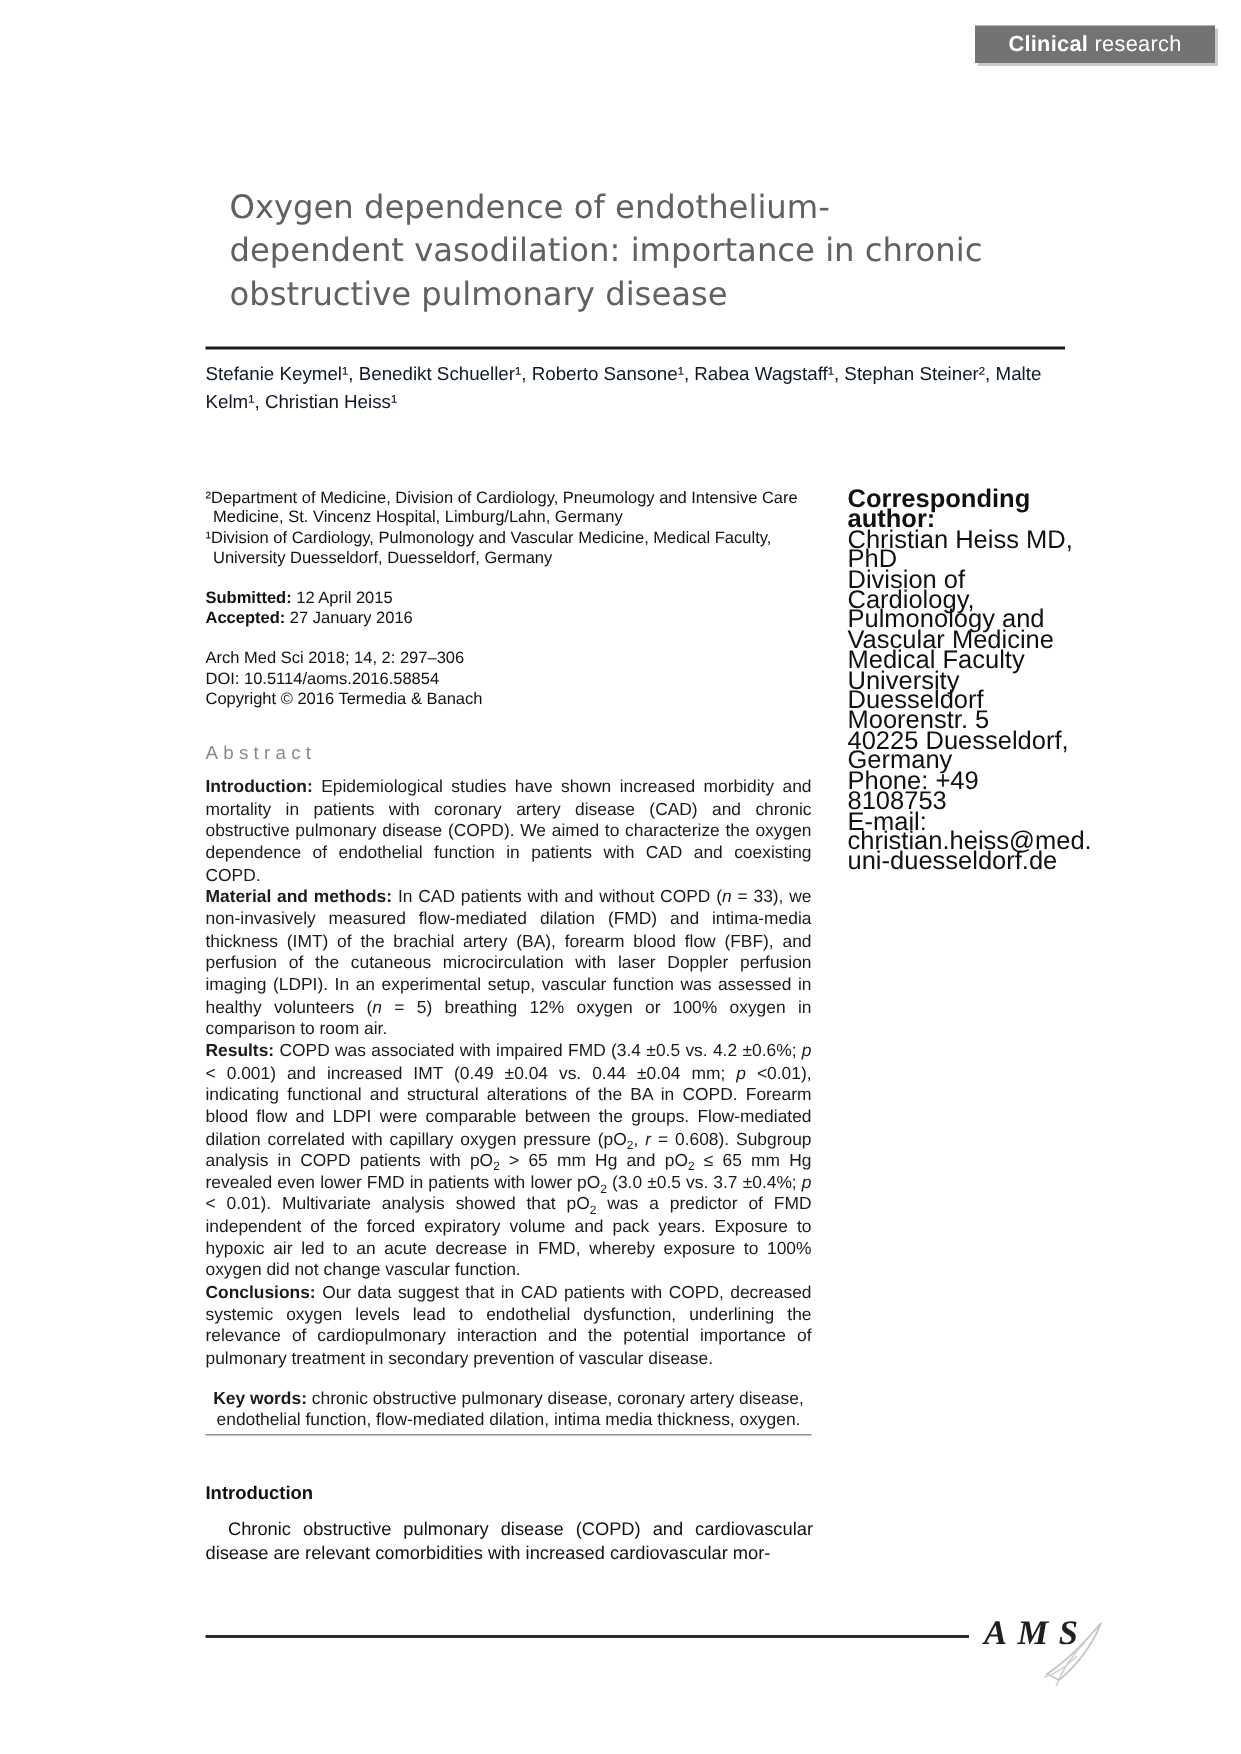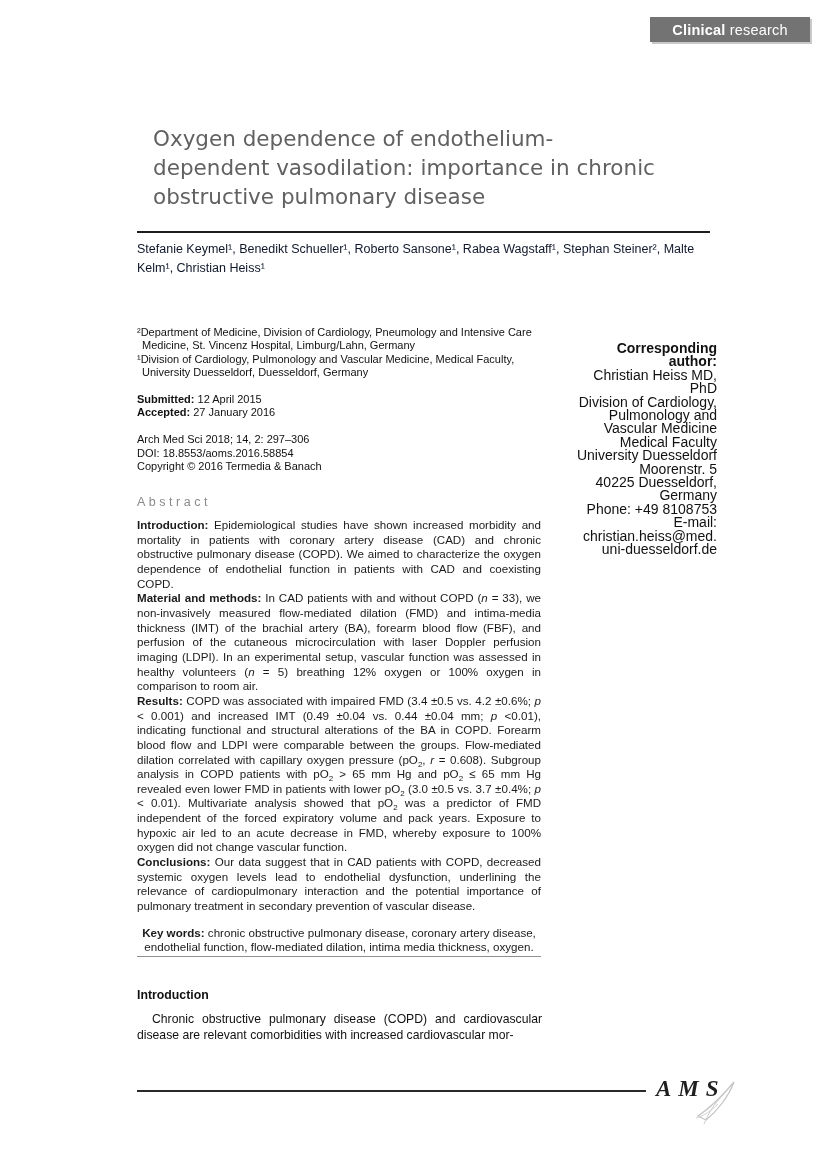--- a/index.html
+++ b/index.html
@@ -52,22 +52,22 @@
     position: absolute; top: 326px; left: 137px; width: 428px;
     font-size: 11px; line-height: 13.4px; color: #111;
   }
   .affiliation { padding-left: 5px; text-indent: -5px; }
   .meta-dates { margin-top: 13px; }
   .meta-cite  { margin-top: 14px; }
   .meta-line b { font-weight: bold; }
 
   
   .corresponding {
-    position: absolute; top: 342px; left: 565px; width: 152px;
-    font-size: 14px; line-height: 13.4px; color: #111; text-align: right;
+    position: absolute; top: 326px; left: 565px; width: 152px;
+    font-size: 17px; line-height: 13.4px; color: #111;
   }
   .corr-label { font-weight: bold; }
 
   
   .abstract-heading {
     position: absolute; top: 495px; left: 137px;
     font-size: 12.5px; letter-spacing: 3.5px; color: #8a8a8a;
   }
   .abstract {
     position: absolute; top: 518px; left: 137px; width: 404px;
@@ -130,21 +130,21 @@
     <div id="affiliations-list">
         <div class="affiliation">²Department of Medicine, Division of Cardiology, Pneumology and Intensive Care Medicine, St. Vincenz Hospital, Limburg/Lahn, Germany</div>
         <div class="affiliation">¹Division of Cardiology, Pulmonology and Vascular Medicine, Medical Faculty, University Duesseldorf, Duesseldorf, Germany</div>
       </div>
     <div class="meta-dates">
       <div class="meta-line"><b>Submitted:</b><span> 12 April 2015</span></div>
       <div class="meta-line"><b>Accepted:</b><span> 27 January 2016</span></div>
     </div>
     <div class="meta-cite">
       <div>Arch Med Sci 2018; 14, 2: 297–306</div>
-      <div>DOI: 18.8553/aoms.2016.58854</div>
+      <div>DOI: 10.5114/aoms.2016.58854</div>
       <div>Copyright © 2016 Termedia &amp; Banach</div>
     </div>
   </div>
 
   <div class="corresponding">
     <div class="corr-label">Corresponding author:</div>
     <div id="corresponding-lines">
         <div>Christian Heiss MD, PhD</div>
         <div>Division of Cardiology,</div>
         <div>Pulmonology and</div>

